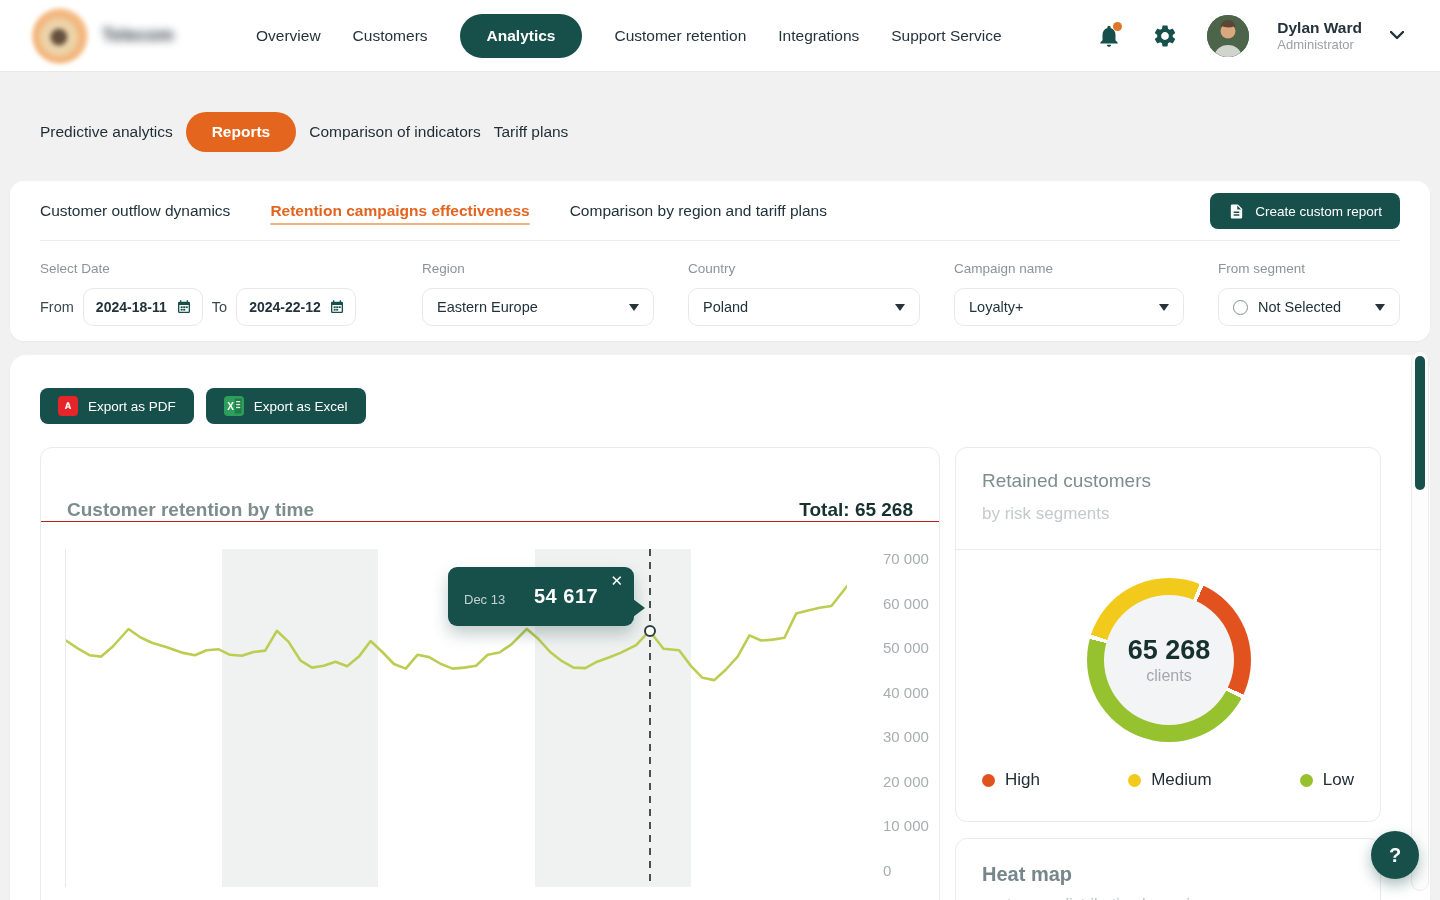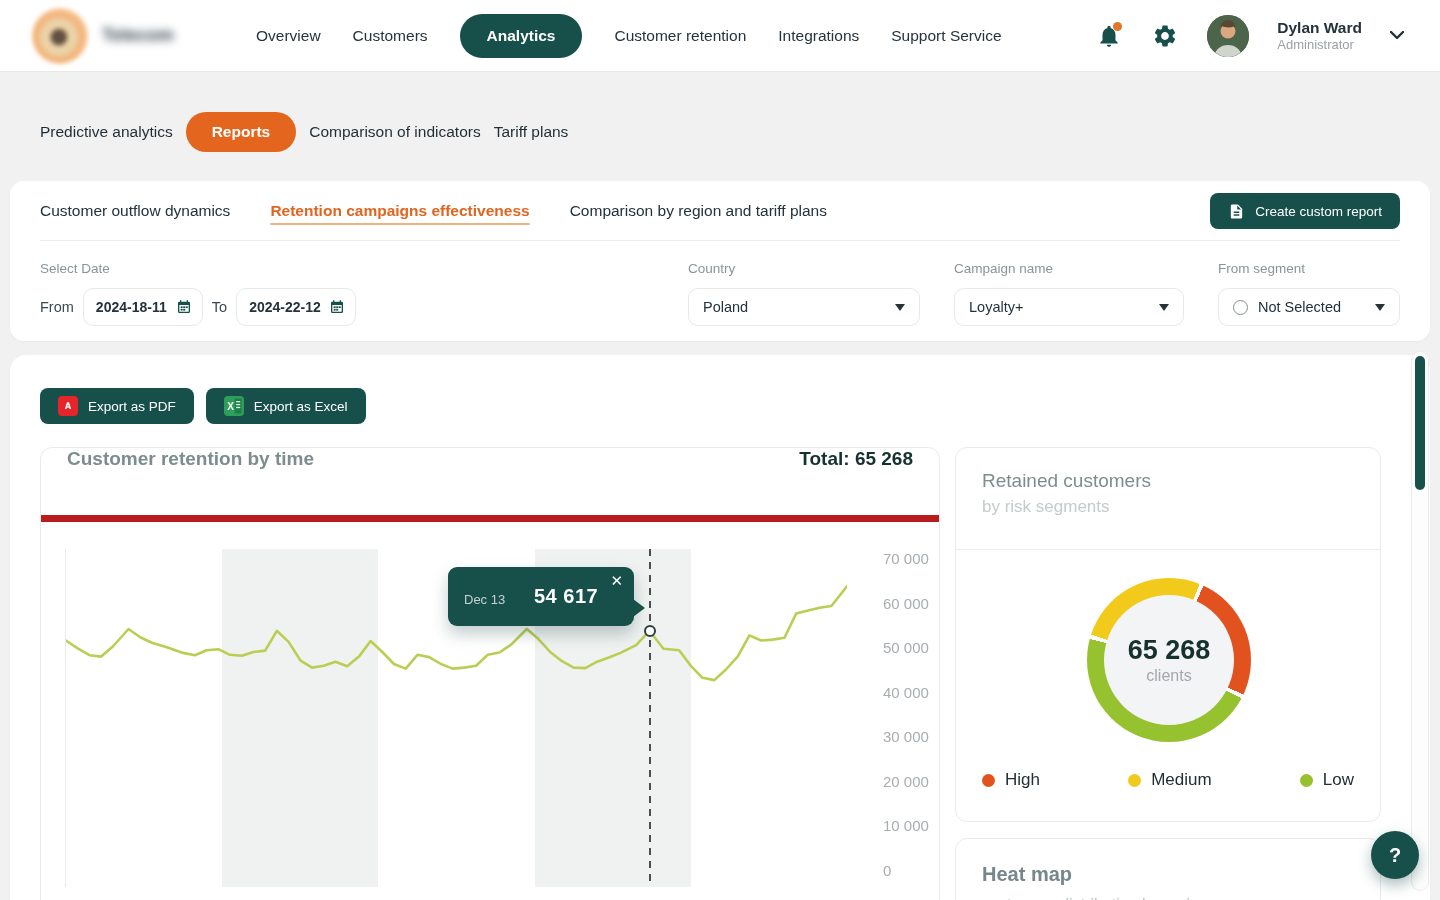--- a/index.html
+++ b/index.html
@@ -98,21 +98,21 @@
     height:36px; background:#17504b; color:#fff; border:none; border-radius:8px;
     display:flex; align-items:center; gap:10px; padding:0 18px;
     font-size:13.5px; font-family:inherit; cursor:pointer;
   }
   .fmt-icon { width:20px; height:20px; border-radius:4px; display:flex; align-items:center; justify-content:center; }
 
   .chart-card {
     position:absolute; left:30px; top:92px; width:900px; height:490px;
     border:1px solid #e9ebeb; border-radius:12px; background:#fff;
   }
-  .chart-head { height:74px; display:flex; align-items:flex-start; justify-content:space-between; padding:0 26px; border-bottom:7px solid #b91c1c; }
+  .chart-head { height:74px; display:flex; align-items:flex-end; justify-content:space-between; padding:0 26px; border-bottom:1px solid #b91c1c; }
   .chart-title { font-size:19px; font-weight:700; color:#7d8d8d; }
   .chart-total { font-size:19px; font-weight:800; color:#16322e; }
   .plot { position:absolute; left:24px; top:101px; width:782px; height:338px; border-left:1px solid #e7eaea; }
   .bands { position:absolute; inset:0; display:flex; }
   .band { width:20%; height:100%; }
   .band:nth-child(2), .band:nth-child(4) { background:#eff2f1; }
   .line-svg { position:absolute; inset:0; width:100%; height:100%; }
   .cursor-line { position:absolute; top:0; width:2px; height:338px; background:repeating-linear-gradient(180deg,#45514f 0 7px,transparent 7px 13px); }
   .marker { position:absolute; width:12px; height:12px; border:2px solid #2c3f3c; background:#fff; border-radius:50%; }
   .tooltip {
@@ -125,21 +125,21 @@
   .tt-tail { position:absolute; right:-11px; top:32px; width:0; height:0; border-top:9px solid transparent; border-bottom:9px solid transparent; border-left:12px solid #17504b; }
   .y-axis { position:absolute; left:842px; top:102px; height:330px; display:flex; flex-direction:column; justify-content:space-between; }
   .y-axis div { font-size:15px; color:#a8adb0; line-height:18px; white-space:nowrap; }
 
   .donut-card {
     position:absolute; left:945px; top:92px; width:426px; height:375px;
     border:1px solid #e9ebeb; border-radius:12px; background:#fff;
   }
   .card-head { padding:22px 26px 0; height:102px; border-bottom:1px solid #eceeee; }
   .card-title { font-size:19px; font-weight:400; color:#7d8d8d; }
-  .card-sub { font-size:17px; color:#c5cacc; margin-top:5px; }
+  .card-sub { font-size:17px; color:#c5cacc; margin-top:12px; }
   .donut { position:absolute; left:131px; top:130px; width:164px; height:164px; border-radius:50%; background:#fff; }
   .hole { position:absolute; inset:17px; background:#f3f4f6; border-radius:50%; display:flex; flex-direction:column; align-items:center; justify-content:center; }
   .hole .num { font-size:27px; font-weight:800; color:#17312d; }
   .hole .lbl { font-size:16px; color:#a3a8ab; margin-top:1px; }
   .legend { position:absolute; left:26px; right:26px; top:322px; display:flex; justify-content:space-between; align-items:center; }
   .legend-item { display:flex; align-items:center; gap:10px; }
   .legend-dot { width:13px; height:13px; border-radius:50%; }
   .legend-label { font-size:17px; color:#222f35; font-weight:500; }
 
   .heat-card {
@@ -250,20 +250,27 @@
               <path d="M19 4h-1V2h-2v2H8V2H6v2H5a2 2 0 0 0-2 2v13a2 2 0 0 0 2 2h14a2 2 0 0 0 2-2V6a2 2 0 0 0-2-2zm0 15H5V9h14v10z"></path>
               <rect x="7" y="11" width="3" height="2.6"></rect>
               <rect x="10.8" y="11" width="3" height="2.6"></rect>
               <rect x="14.6" y="11" width="3" height="2.6"></rect>
               <rect x="7" y="14.8" width="3" height="2.6"></rect>
               <rect x="10.8" y="14.8" width="3" height="2.6"></rect>
             </svg>
         </div>
       </div>
     </div>
+    <div class="f-group g-region">
+      <div class="f-label">Region</div>
+      <div class="select w232">
+        <span class="val">Eastern Europe</span>
+        <span class="caret"></span>
+      </div>
+    </div>
     <div class="f-group g-country">
       <div class="f-label">Country</div>
       <div class="select w232">
         <span class="val">Poland</span>
         <span class="caret"></span>
       </div>
     </div>
     <div class="f-group g-campaign">
       <div class="f-label">Campaign name</div>
       <div class="select w230">

